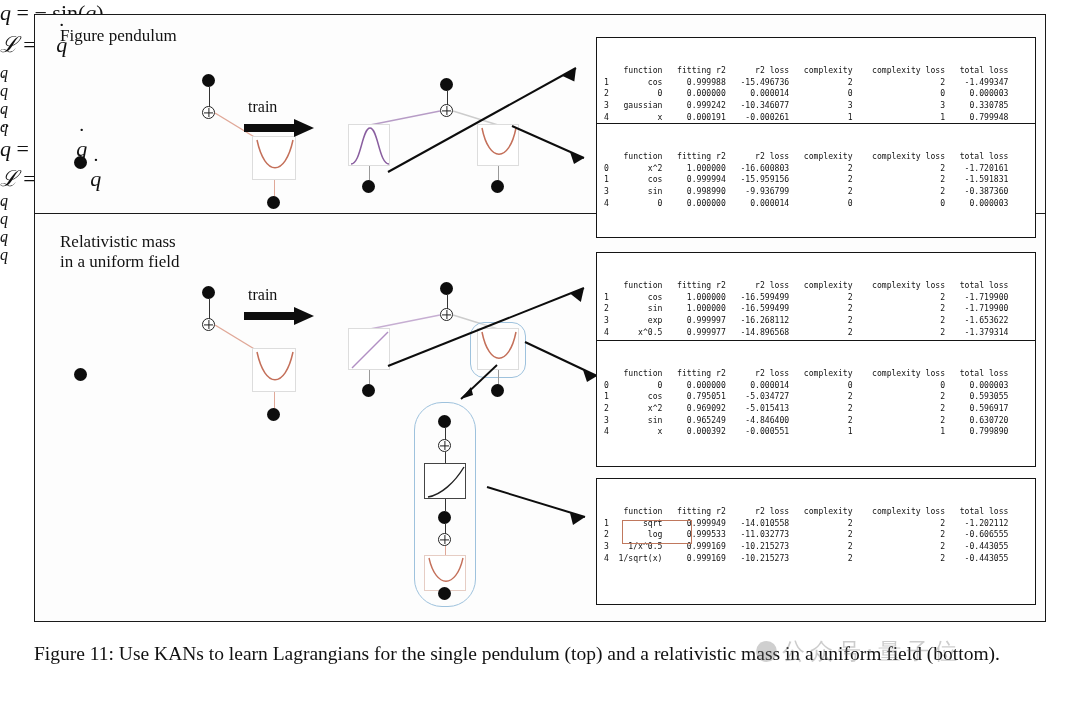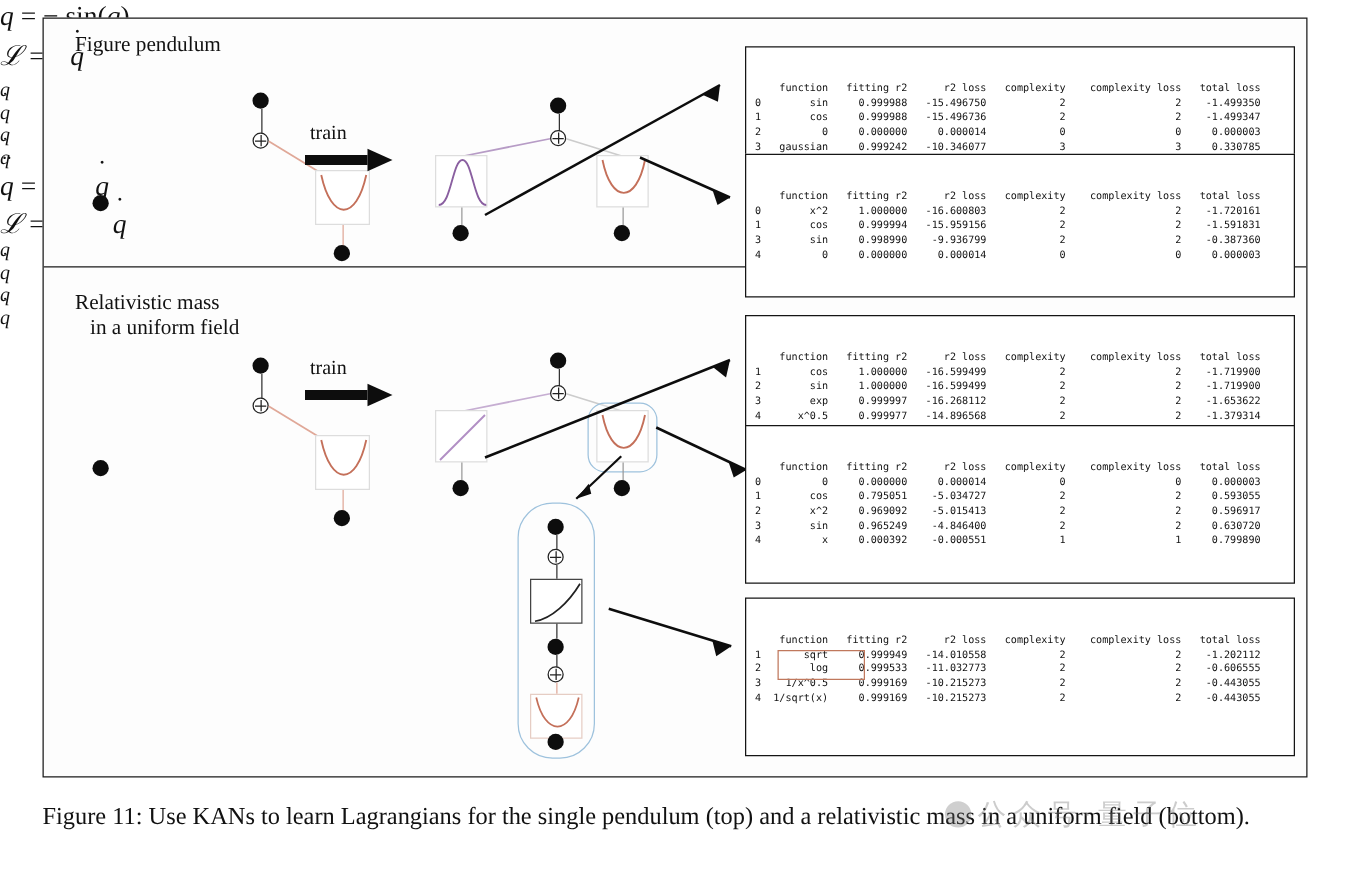--- a/index.html
+++ b/index.html
@@ -272,39 +272,38 @@
     <line x1="12" y1="122" x2="200" y2="18" stroke="#0d0d0d" stroke-width="2"></line>
     <polygon points="200,18 184,18 192,29" fill="#0d0d0d" transform="rotate(-29 200 18)"></polygon>
   </svg>
   <svg style="position:absolute; left:512px; top:126px; width:82px; height:40px; overflow:visible;">
     <line x1="0" y1="0" x2="72" y2="32" stroke="#0d0d0d" stroke-width="2"></line>
     <polygon points="72,32 58,26 62,38" fill="#0d0d0d"></polygon>
   </svg>
 
   <div class="ptable" style="left:596px; top:37px; width:440px;">
     <span class="hdr">    function   fitting r2      r2 loss   complexity    complexity loss   total loss
-</span><span class="trow">0        sin     0.999988   -15.496750            2                  2    -1.499350
 </span><span class="trow">1        cos     0.999988   -15.496736            2                  2    -1.499347
 </span><span class="trow">2          0     0.000000     0.000014            0                  0     0.000003
 </span><span class="trow">3   gaussian     0.999242   -10.346077            3                  3     0.330785
 </span><span class="trow">4          x     0.000191    -0.000261            1                  1     0.799948
 </span>
   </div>
 
   <div class="ptable" style="left:596px; top:123px; width:440px;">
     <span class="hdr">    function   fitting r2      r2 loss   complexity    complexity loss   total loss
 </span><span class="trow">0        x^2     1.000000   -16.600803            2                  2    -1.720161
 </span><span class="trow">1        cos     0.999994   -15.959156            2                  2    -1.591831
 </span><span class="trow">3        sin     0.998990    -9.936799            2                  2    -0.387360
 </span><span class="trow">4          0     0.000000     0.000014            0                  0     0.000003
 </span>
   </div>
 
   <div class="label-text sys-name" style="left:60px; top:232px;text-align:right;">Relativistic mass</div>
-  <div class="label-text sys-name" style="left:72px; top:252px;">in a uniform field</div>
+  <div class="label-text sys-name" style="left:60px; top:252px;">in a uniform field</div>
 
   <div class="math" style="left:196px; top:232px;">
     <span class="mi ddot">q</span> = (1 − <span class="mi dotv">q</span><sup class="ex">2</sup>)<sup class="ex">3/2</sup>
   </div>
 
   <div class="math" style="left:331px; top:232px;">
     <span class="scriptL">ℒ</span> = ((1 − <span class="mi dotv">q</span><sup class="ex">2</sup>)<sup class="ex">−1/2</sup> − 1) + <span class="mi">q</span>
   </div>
 
   <div class="kan" style="left:60px; top:272px; width:260px; height:140px;">

